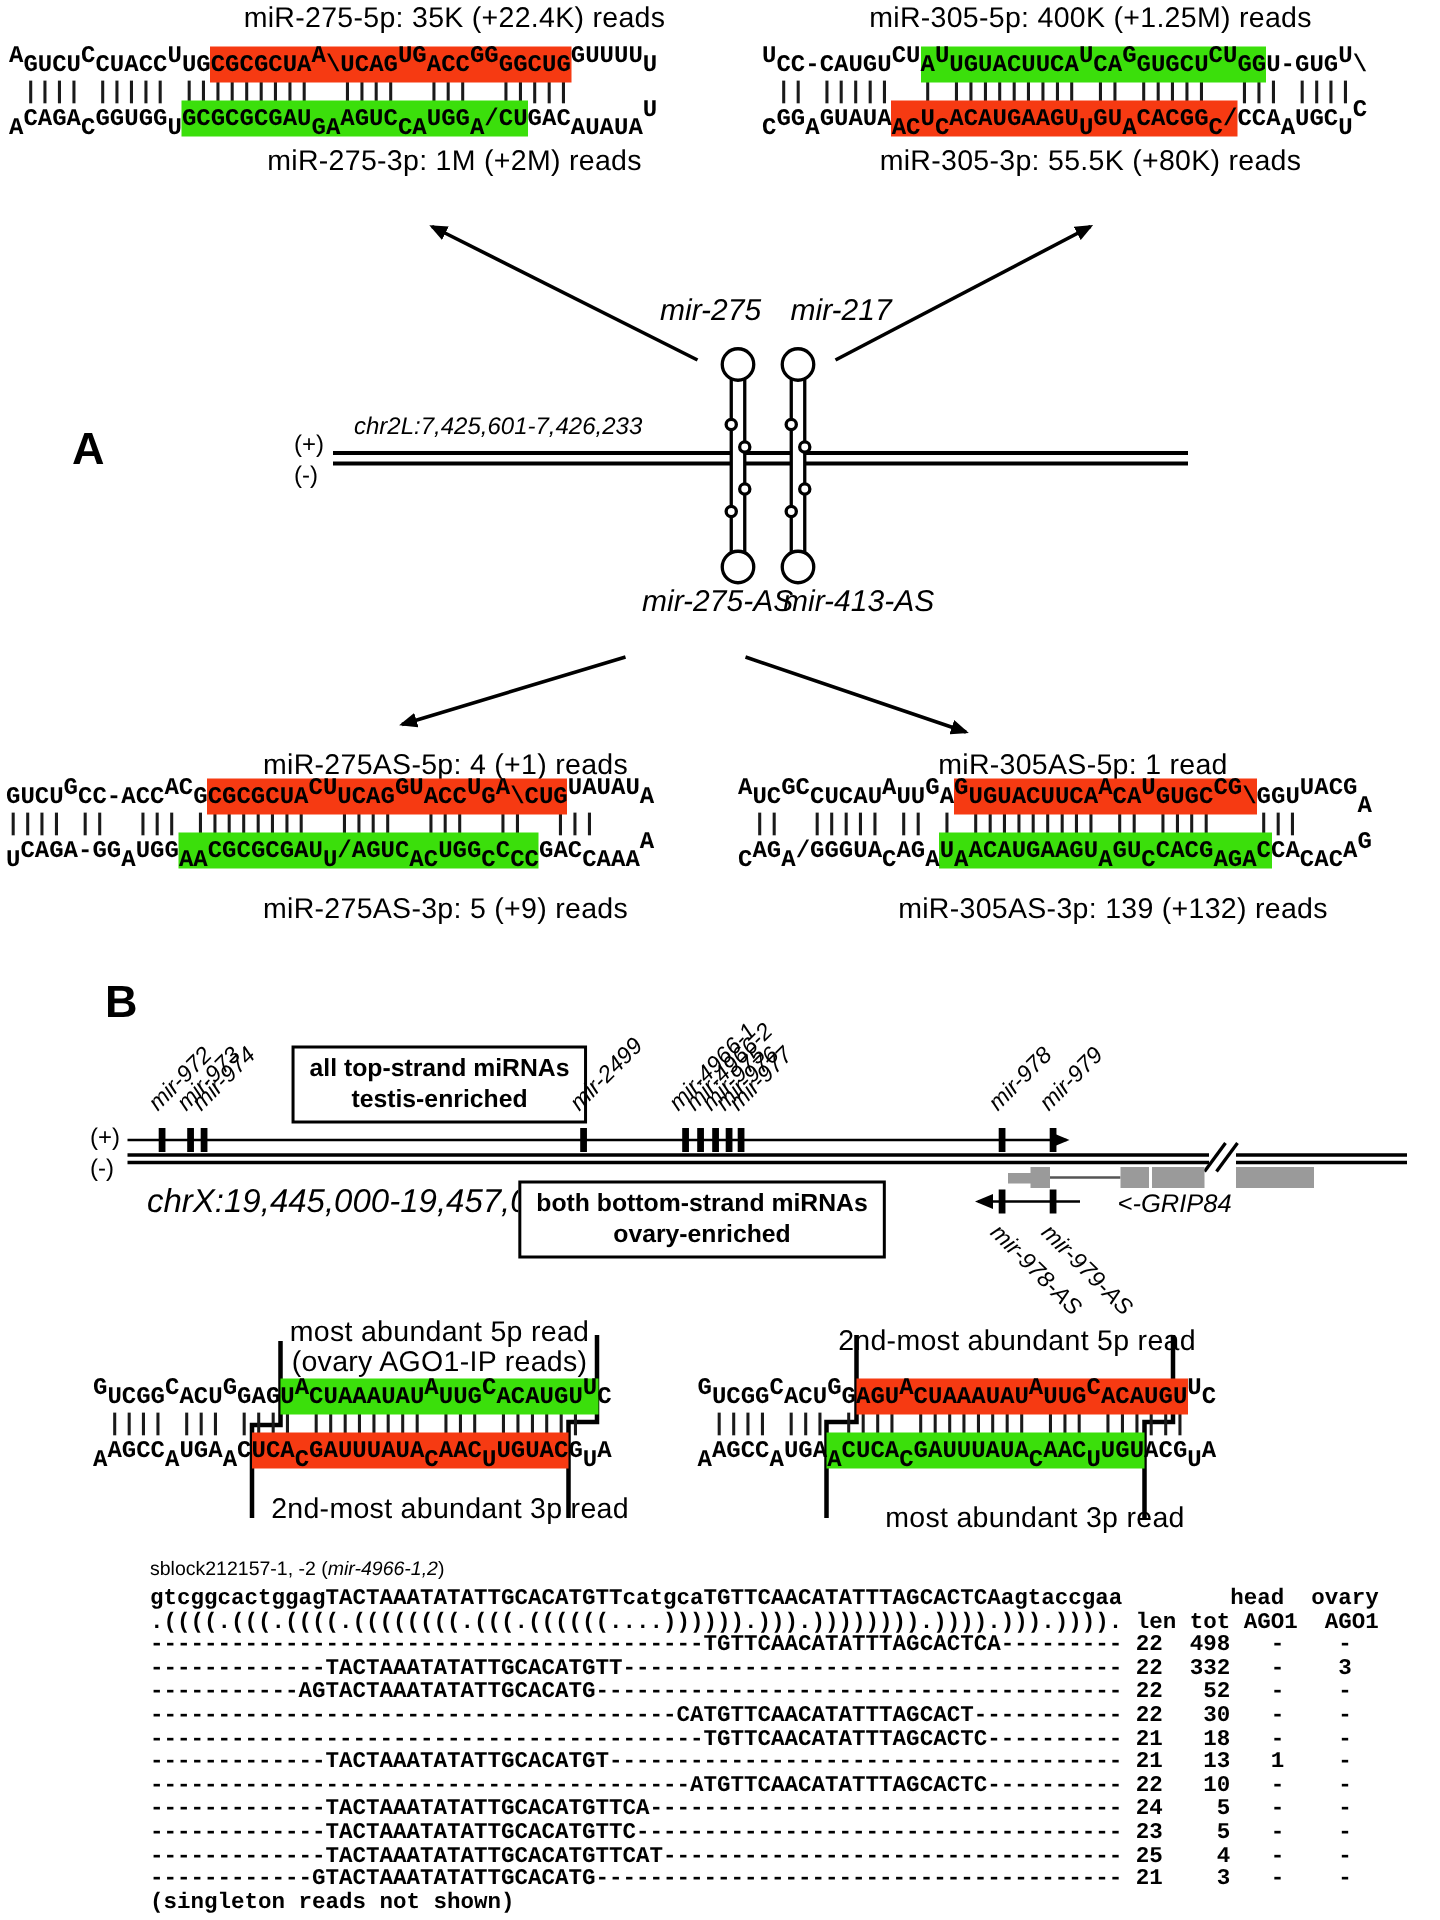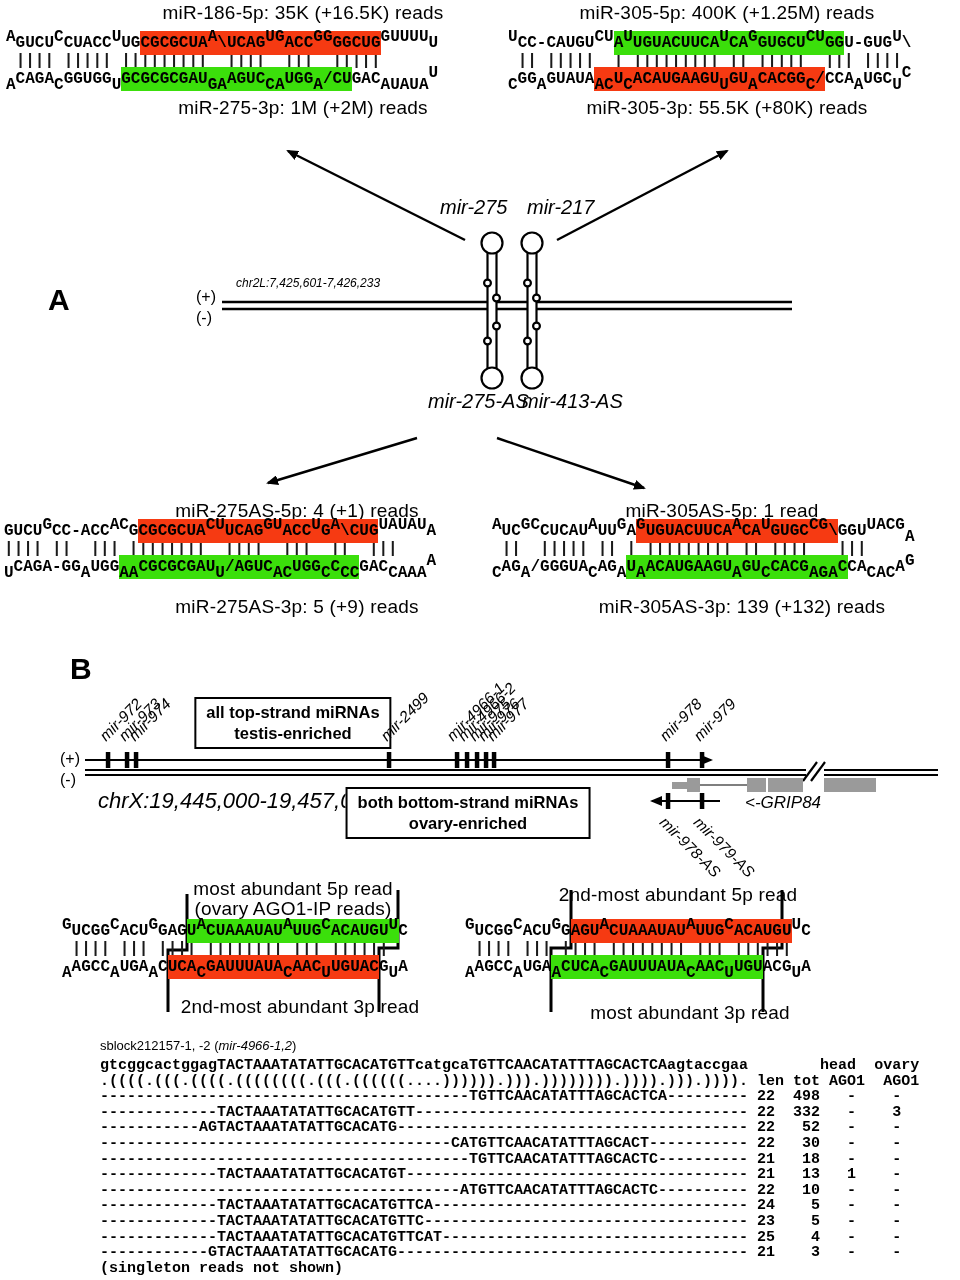--- a/index.html
+++ b/index.html
@@ -4,21 +4,21 @@
 <style>
   html,body{margin:0;padding:0;background:#fff;}
   body{width:960px;height:1280px;position:relative;overflow:hidden;
        font-family:"Liberation Sans",sans-serif;color:#000;}
   .abs{position:absolute;}
   .title{font-size:19px;white-space:nowrap;transform:translateX(-50%);letter-spacing:0.2px;}
   .panel-letter{font-size:30px;font-weight:700;}
   .ital{font-style:italic;}
   .mirlabel{font-size:20px;font-style:italic;white-space:nowrap;}
   .smlabel{font-size:16px;white-space:nowrap;}
-  .coords{font-size:12px;font-style:italic;white-space:nowrap;}
+  .coords{font-size:16px;font-style:italic;white-space:nowrap;}
   .hairpin{white-space:pre;}
   .mono-row{font-family:"Liberation Mono",monospace;font-weight:700;font-size:16px;
             line-height:18px;height:18px;white-space:pre;position:relative;text-align:center;}
   .seg{display:inline-block;position:relative;z-index:2;}
   .o-u{transform:translateY(-6px);}
   .o-d{transform:translateY(6px);}
   .band{position:absolute;top:-3px;height:24px;z-index:1;}
   .bars{color:#1a1a1a;}
   .boxnote{border:2.5px solid #000;background:#fff;font-weight:700;font-size:16.5px;
            line-height:1.28;text-align:center;padding:3px 10px;white-space:nowrap;
@@ -125,21 +125,21 @@
   <g stroke="#000" stroke-width="3" fill="none">
     <polyline points="187,894 187,950 168,950 168,1012"></polyline>
     <polyline points="398,890 398,948 379,948 379,1012"></polyline>
     <polyline points="571,890 571,948 551,948 551,1012"></polyline>
     <polyline points="782,890 782,948 763,948 763,1012"></polyline>
   </g>
 </svg>
 
 <div class="abs panel-letter" style="left:48px;top:283px">A</div>
 
-<div class="abs title" style="left:303px;top:2px">miR-186-5p: 35K (+16.5K) reads</div>
+<div class="abs title" style="left:303px;top:2px">miR-275-5p: 35K (+22.4K) reads</div>
 <div class="abs title" style="left:727px;top:2px">miR-305-5p: 400K (+1.25M) reads</div>
 
 <div class="abs hairpin" style="left:6px;top:34px"><div class="mono-row"><div class="band" style="background: rgb(246, 58, 18); left: 134px; width: 241px;"></div><span class="seg o-u">A</span><span class="seg">GUCU</span><span class="seg o-u">C</span><span class="seg">CUACC</span><span class="seg o-u">U</span><span class="seg">UG</span><span class="seg">CGCGCUA</span><span class="seg o-u">A</span><span class="seg">\UCAG</span><span class="seg o-u">UG</span><span class="seg">ACC</span><span class="seg o-u">GG</span><span class="seg">GGCUG</span><span class="seg o-u">GUUUU</span><span class="seg">U</span></div><div class="mono-row bars"> |||| ||||| |||||||||  ||||  |||  |||||      </div><div class="mono-row"><div class="band" style="background: rgb(59, 223, 11); left: 115px; width: 231px;"></div><span class="seg o-d">A</span><span class="seg">CAGA</span><span class="seg o-d">C</span><span class="seg">GGUGG</span><span class="seg o-d">U</span><span class="seg">GCGCGCGAU</span><span class="seg o-d">GA</span><span class="seg">AGUC</span><span class="seg o-d">CA</span><span class="seg">UGG</span><span class="seg o-d">A</span><span class="seg">/CU</span><span class="seg">GAC</span><span class="seg o-d">AUAUA</span><span class="seg o-u">U</span></div></div>
 <div class="abs hairpin" style="left:508px;top:34px"><div class="mono-row"><div class="band" style="background: rgb(59, 223, 11); left: 106px; width: 230px;"></div><span class="seg o-u">U</span><span class="seg">CC-CAUGU</span><span class="seg o-u">CU</span><span class="seg">A</span><span class="seg o-u">U</span><span class="seg">UGUACUUCA</span><span class="seg o-u">U</span><span class="seg">CA</span><span class="seg o-u">G</span><span class="seg">GUGCU</span><span class="seg o-u">CU</span><span class="seg">GG</span><span class="seg">U-GUG</span><span class="seg o-u">U</span><span class="seg">\</span></div><div class="mono-row bars"> || |||||  | ||||||||| || |||||  ||| |||| </div><div class="mono-row"><div class="band" style="background: rgb(246, 58, 18); left: 86px; width: 231px;"></div><span class="seg o-d">C</span><span class="seg">GG</span><span class="seg o-d">A</span><span class="seg">GUAUA</span><span class="seg o-d">AC</span><span class="seg">U</span><span class="seg o-d">C</span><span class="seg">ACAUGAAGU</span><span class="seg o-d">U</span><span class="seg">GU</span><span class="seg o-d">A</span><span class="seg">CACGG</span><span class="seg o-d">C</span><span class="seg">/</span><span class="seg">CCA</span><span class="seg o-d">A</span><span class="seg">UGC</span><span class="seg o-d">U</span><span class="seg o-u">C</span></div></div>
 
 <div class="abs title" style="left:303px;top:97px">miR-275-3p: 1M (+2M) reads</div>
 <div class="abs title" style="left:727px;top:97px">miR-305-3p: 55.5K (+80K) reads</div>
 
 <div class="abs mirlabel" style="left:440px;top:196px">mir-275</div>
 <div class="abs mirlabel" style="left:527px;top:196px">mir-217</div>

